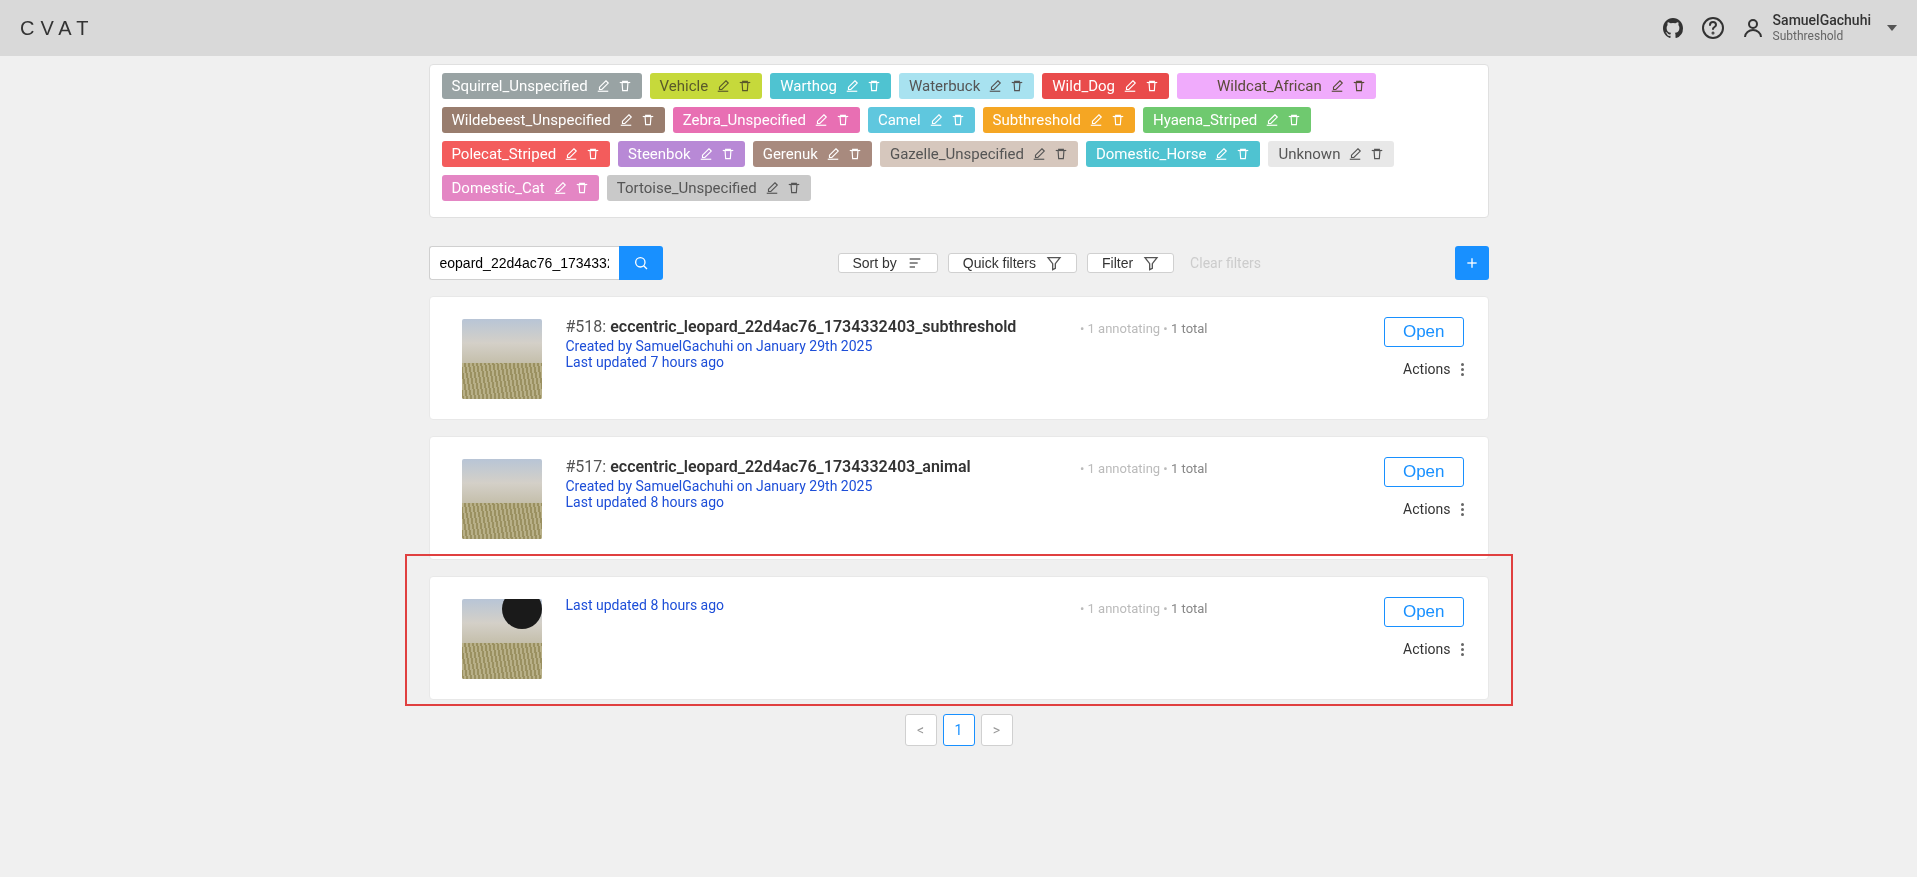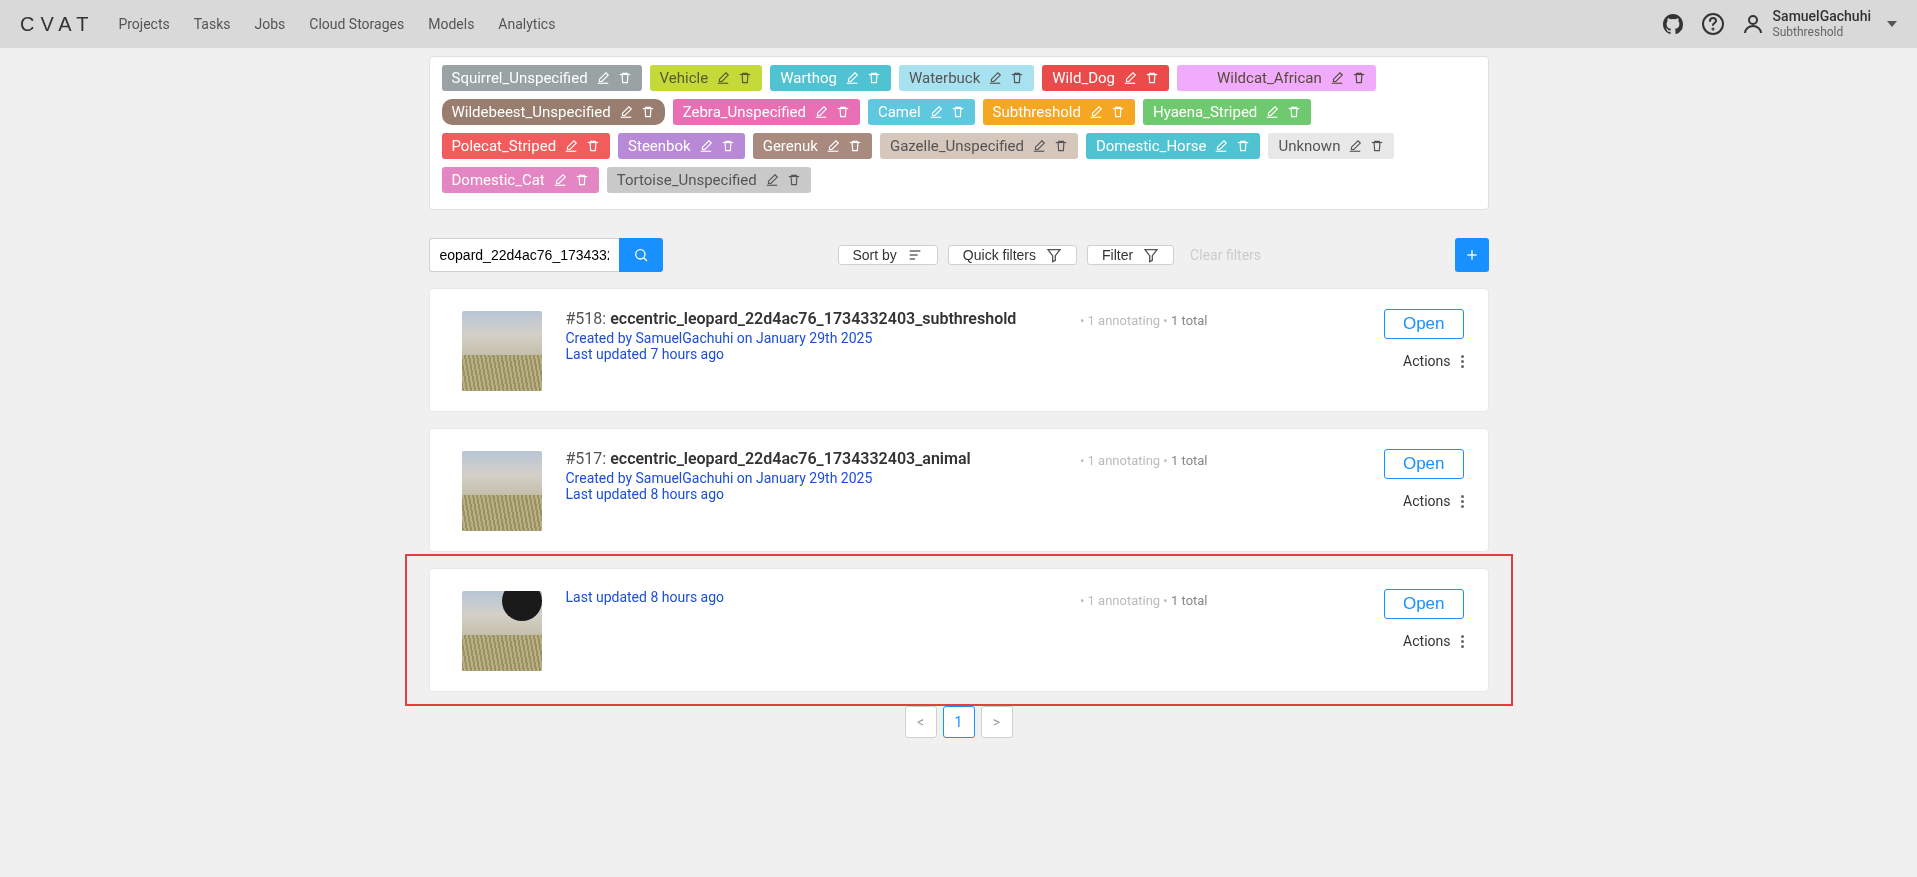--- a/index.html
+++ b/index.html
@@ -3,21 +3,21 @@
 <meta charset="utf-8">
 <style>
   * { box-sizing: border-box; margin: 0; padding: 0; }
   body {
     font-family: -apple-system, BlinkMacSystemFont, "Segoe UI", Roboto, "Helvetica Neue", Arial, sans-serif;
     background: #f0f0f0;
     color: #333;
     font-size: 14px;
   }
   .header {
-    height: 48px;
+    height: 56px;
     background: #d9d9d9;
     display: flex;
     align-items: center;
     padding: 0 20px;
     justify-content: space-between;
   }
   .header-left { display: flex; align-items: center; gap: 24px; }
   .logo { font-weight: 300; font-size: 20px; letter-spacing: 6px; font-family: sans-serif; }
   .nav { display: flex; gap: 24px; }
   .nav-item { color: #555; cursor: pointer; }
@@ -205,28 +205,20 @@
   .page-btn.active { border-color: #1890ff; color: #1890ff; }
 
   svg.icon { width: 16px; height: 16px; }
 </style>
 </head>
 <body>
 
 <div class="header">
   <div class="header-left">
     <div class="logo">CVAT</div>
-    <div class="nav" id="nav">
-        <span class="nav-item">Projects</span>
-        <span class="nav-item">Tasks</span>
-        <span class="nav-item">Jobs</span>
-        <span class="nav-item">Cloud Storages</span>
-        <span class="nav-item">Models</span>
-        <span class="nav-item">Analytics</span>
-      </div>
   </div>
   <div class="header-right">
     <div class="header-icon">
       <svg viewBox="0 0 24 24" fill="#333">
           <path d="M12 2C6.48 2 2 6.58 2 12.25c0 4.53 2.87 8.37 6.84 9.73.5.1.68-.22.68-.49v-1.72c-2.78.62-3.37-1.37-3.37-1.37-.46-1.18-1.11-1.5-1.11-1.5-.91-.64.07-.62.07-.62 1 .07 1.53 1.06 1.53 1.06.9 1.57 2.34 1.12 2.91.86.09-.67.35-1.12.63-1.38-2.22-.26-4.56-1.14-4.56-5.07 0-1.12.39-2.03 1.03-2.75-.1-.26-.45-1.3.1-2.7 0 0 .84-.28 2.75 1.05a9.3 9.3 0 015 0c1.91-1.33 2.75-1.05 2.75-1.05.55 1.4.2 2.44.1 2.7.64.72 1.03 1.63 1.03 2.75 0 3.94-2.34 4.81-4.57 5.06.36.32.68.95.68 1.91v2.83c0 .27.18.6.69.49A10.27 10.27 0 0022 12.25C22 6.58 17.52 2 12 2z"></path>
         </svg>
     </div>
     <div class="header-icon">
       <svg viewBox="0 0 24 24" fill="none" stroke="#333" stroke-width="2">
           <circle cx="12" cy="12" r="10"></circle>
@@ -310,21 +302,21 @@
         <span class="label-text">Wildcat_African</span>
         <svg viewBox="0 0 24 24" fill="none" stroke-width="2">
           <path d="M17 3l4 4-11 11H6v-4L17 3z"></path>
           <line x1="3" y1="21" x2="21" y2="21"></line>
         </svg>
         <svg viewBox="0 0 24 24" fill="none" stroke-width="2">
           <polyline points="3 6 5 6 21 6"></polyline>
           <path d="M8 6V4h8v2m-9 0l1 14h8l1-14"></path>
         </svg>
       </div>
-      <div class="label-chip" style="background: rgb(153, 125, 110); color: rgb(255, 255, 255); border-radius: 10px;">
+      <div class="label-chip" style="background: rgb(153, 125, 110); color: rgb(255, 255, 255);">
         <span class="label-text">Wildebeest_Unspecified</span>
         <svg viewBox="0 0 24 24" fill="none" stroke-width="2">
           <path d="M17 3l4 4-11 11H6v-4L17 3z"></path>
           <line x1="3" y1="21" x2="21" y2="21"></line>
         </svg>
         <svg viewBox="0 0 24 24" fill="none" stroke-width="2">
           <polyline points="3 6 5 6 21 6"></polyline>
           <path d="M8 6V4h8v2m-9 0l1 14h8l1-14"></path>
         </svg>
       </div>

